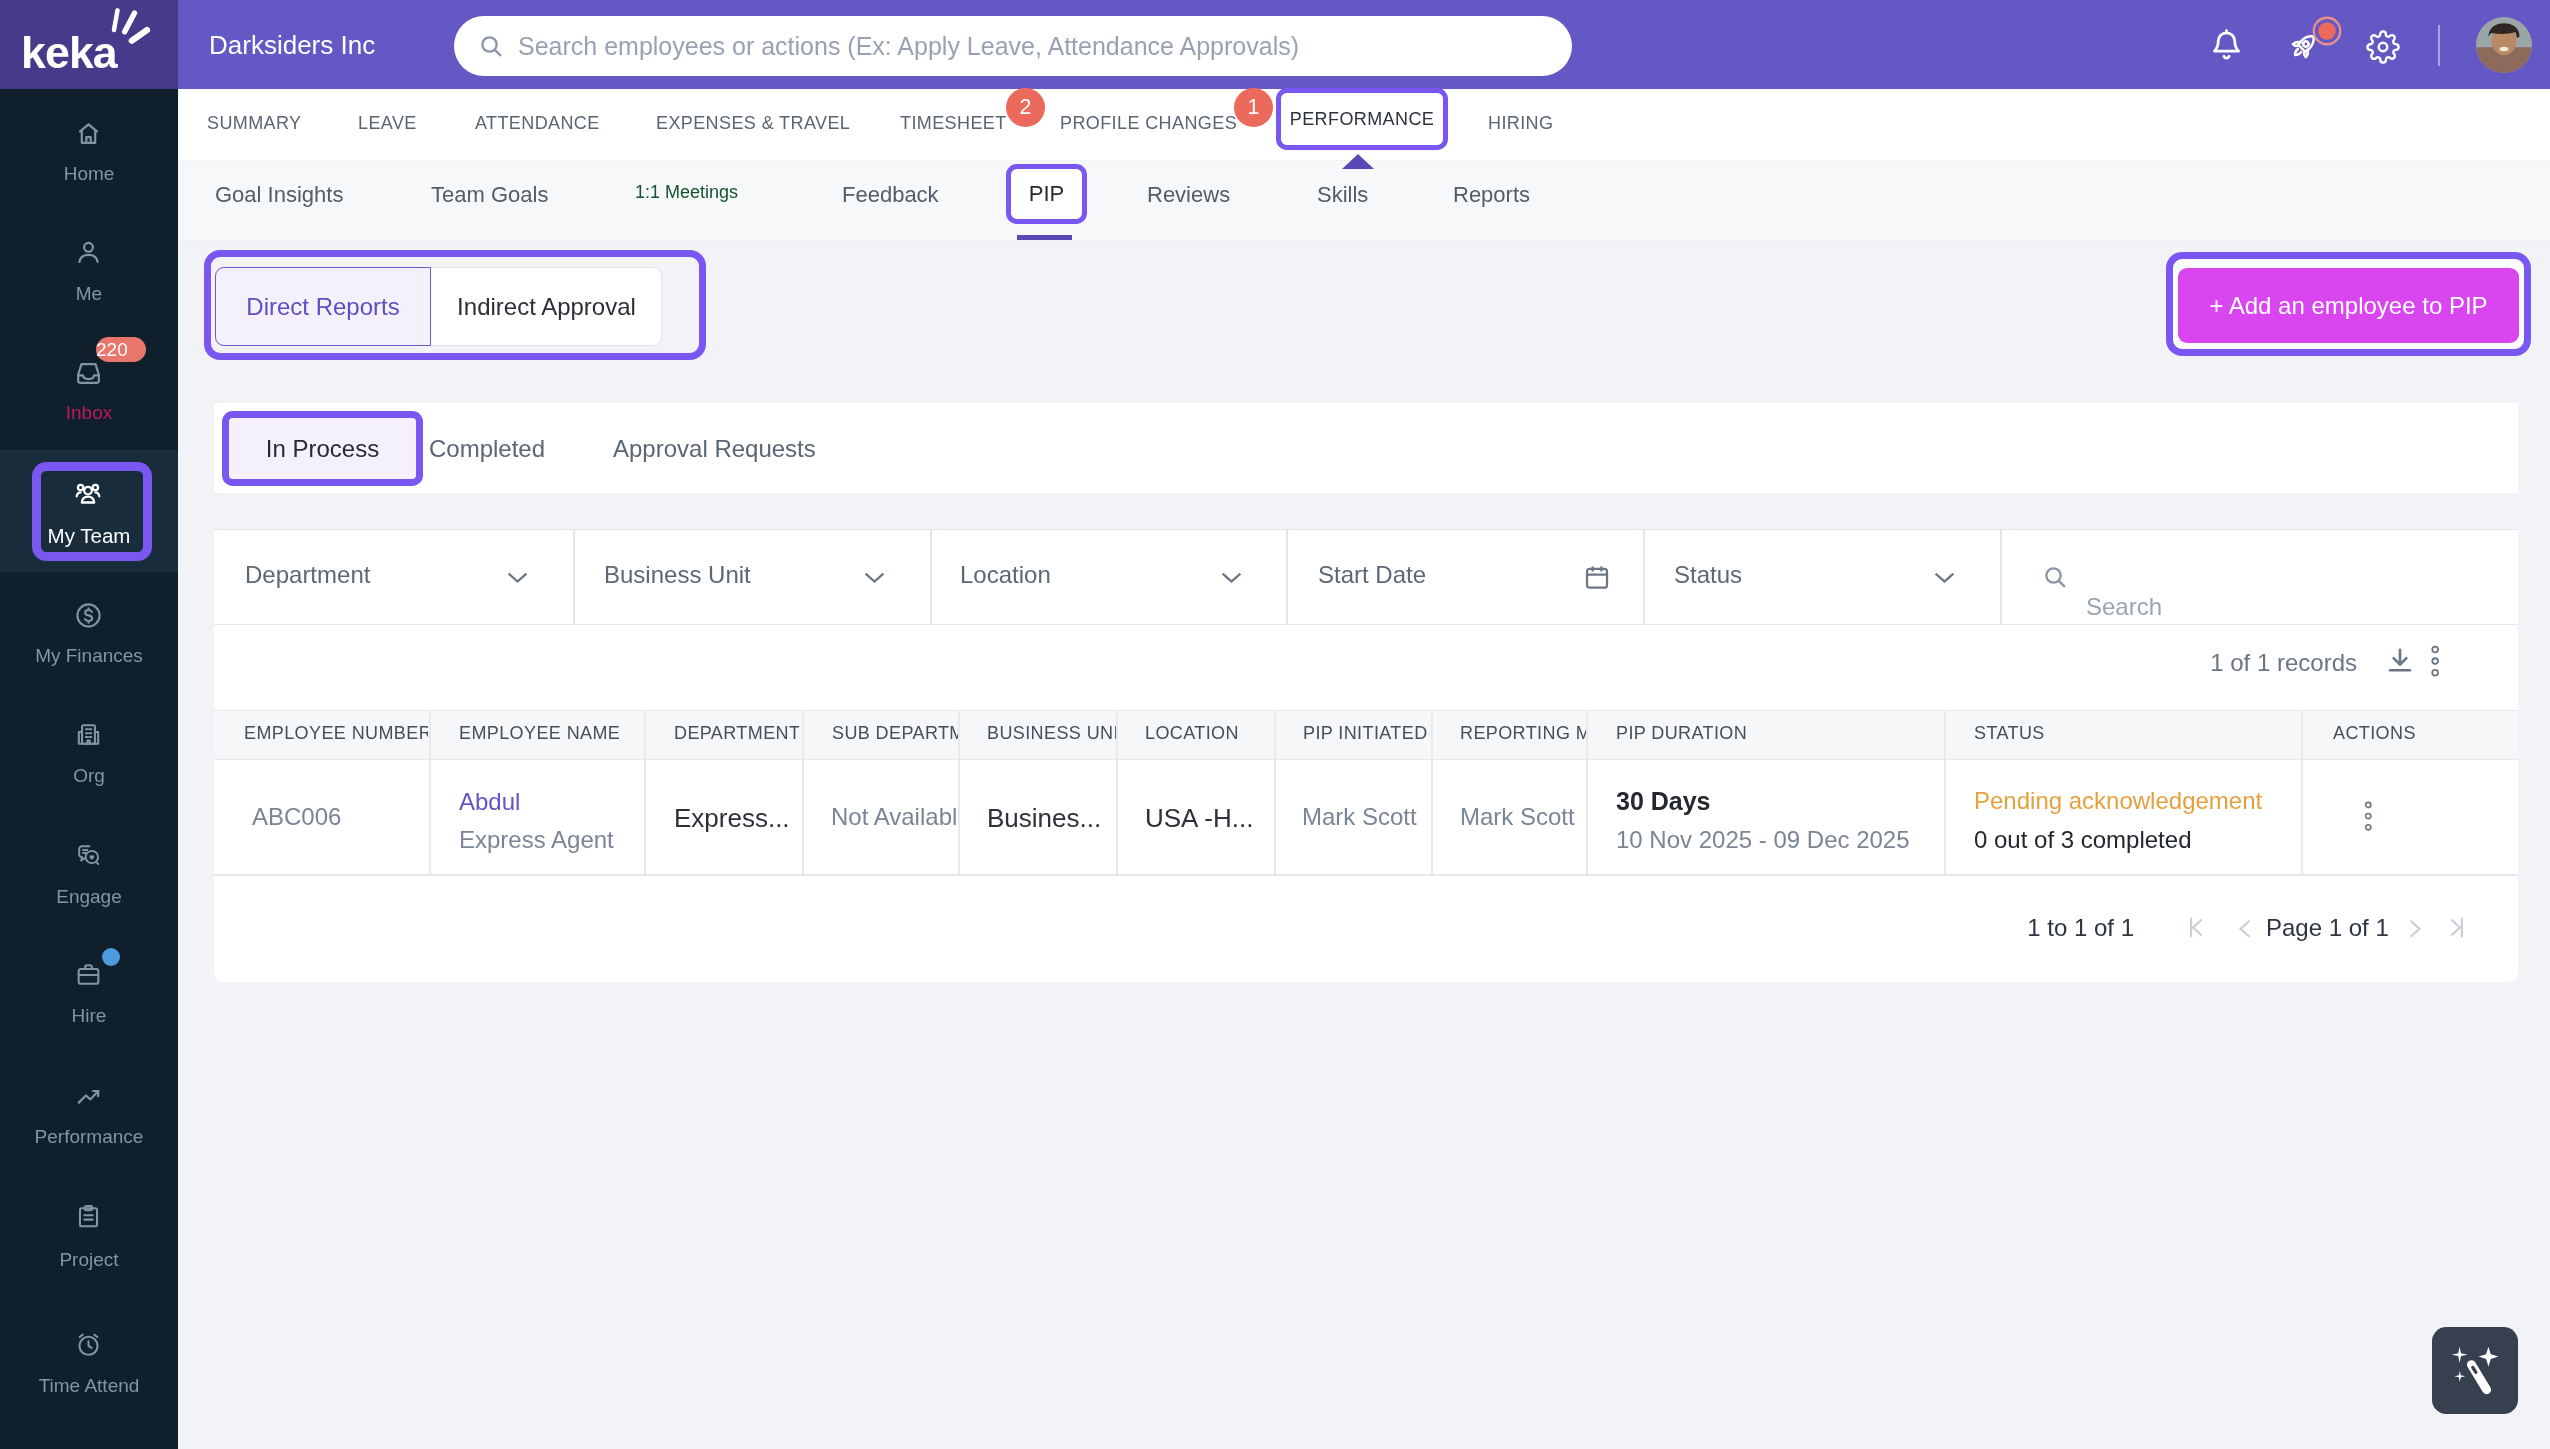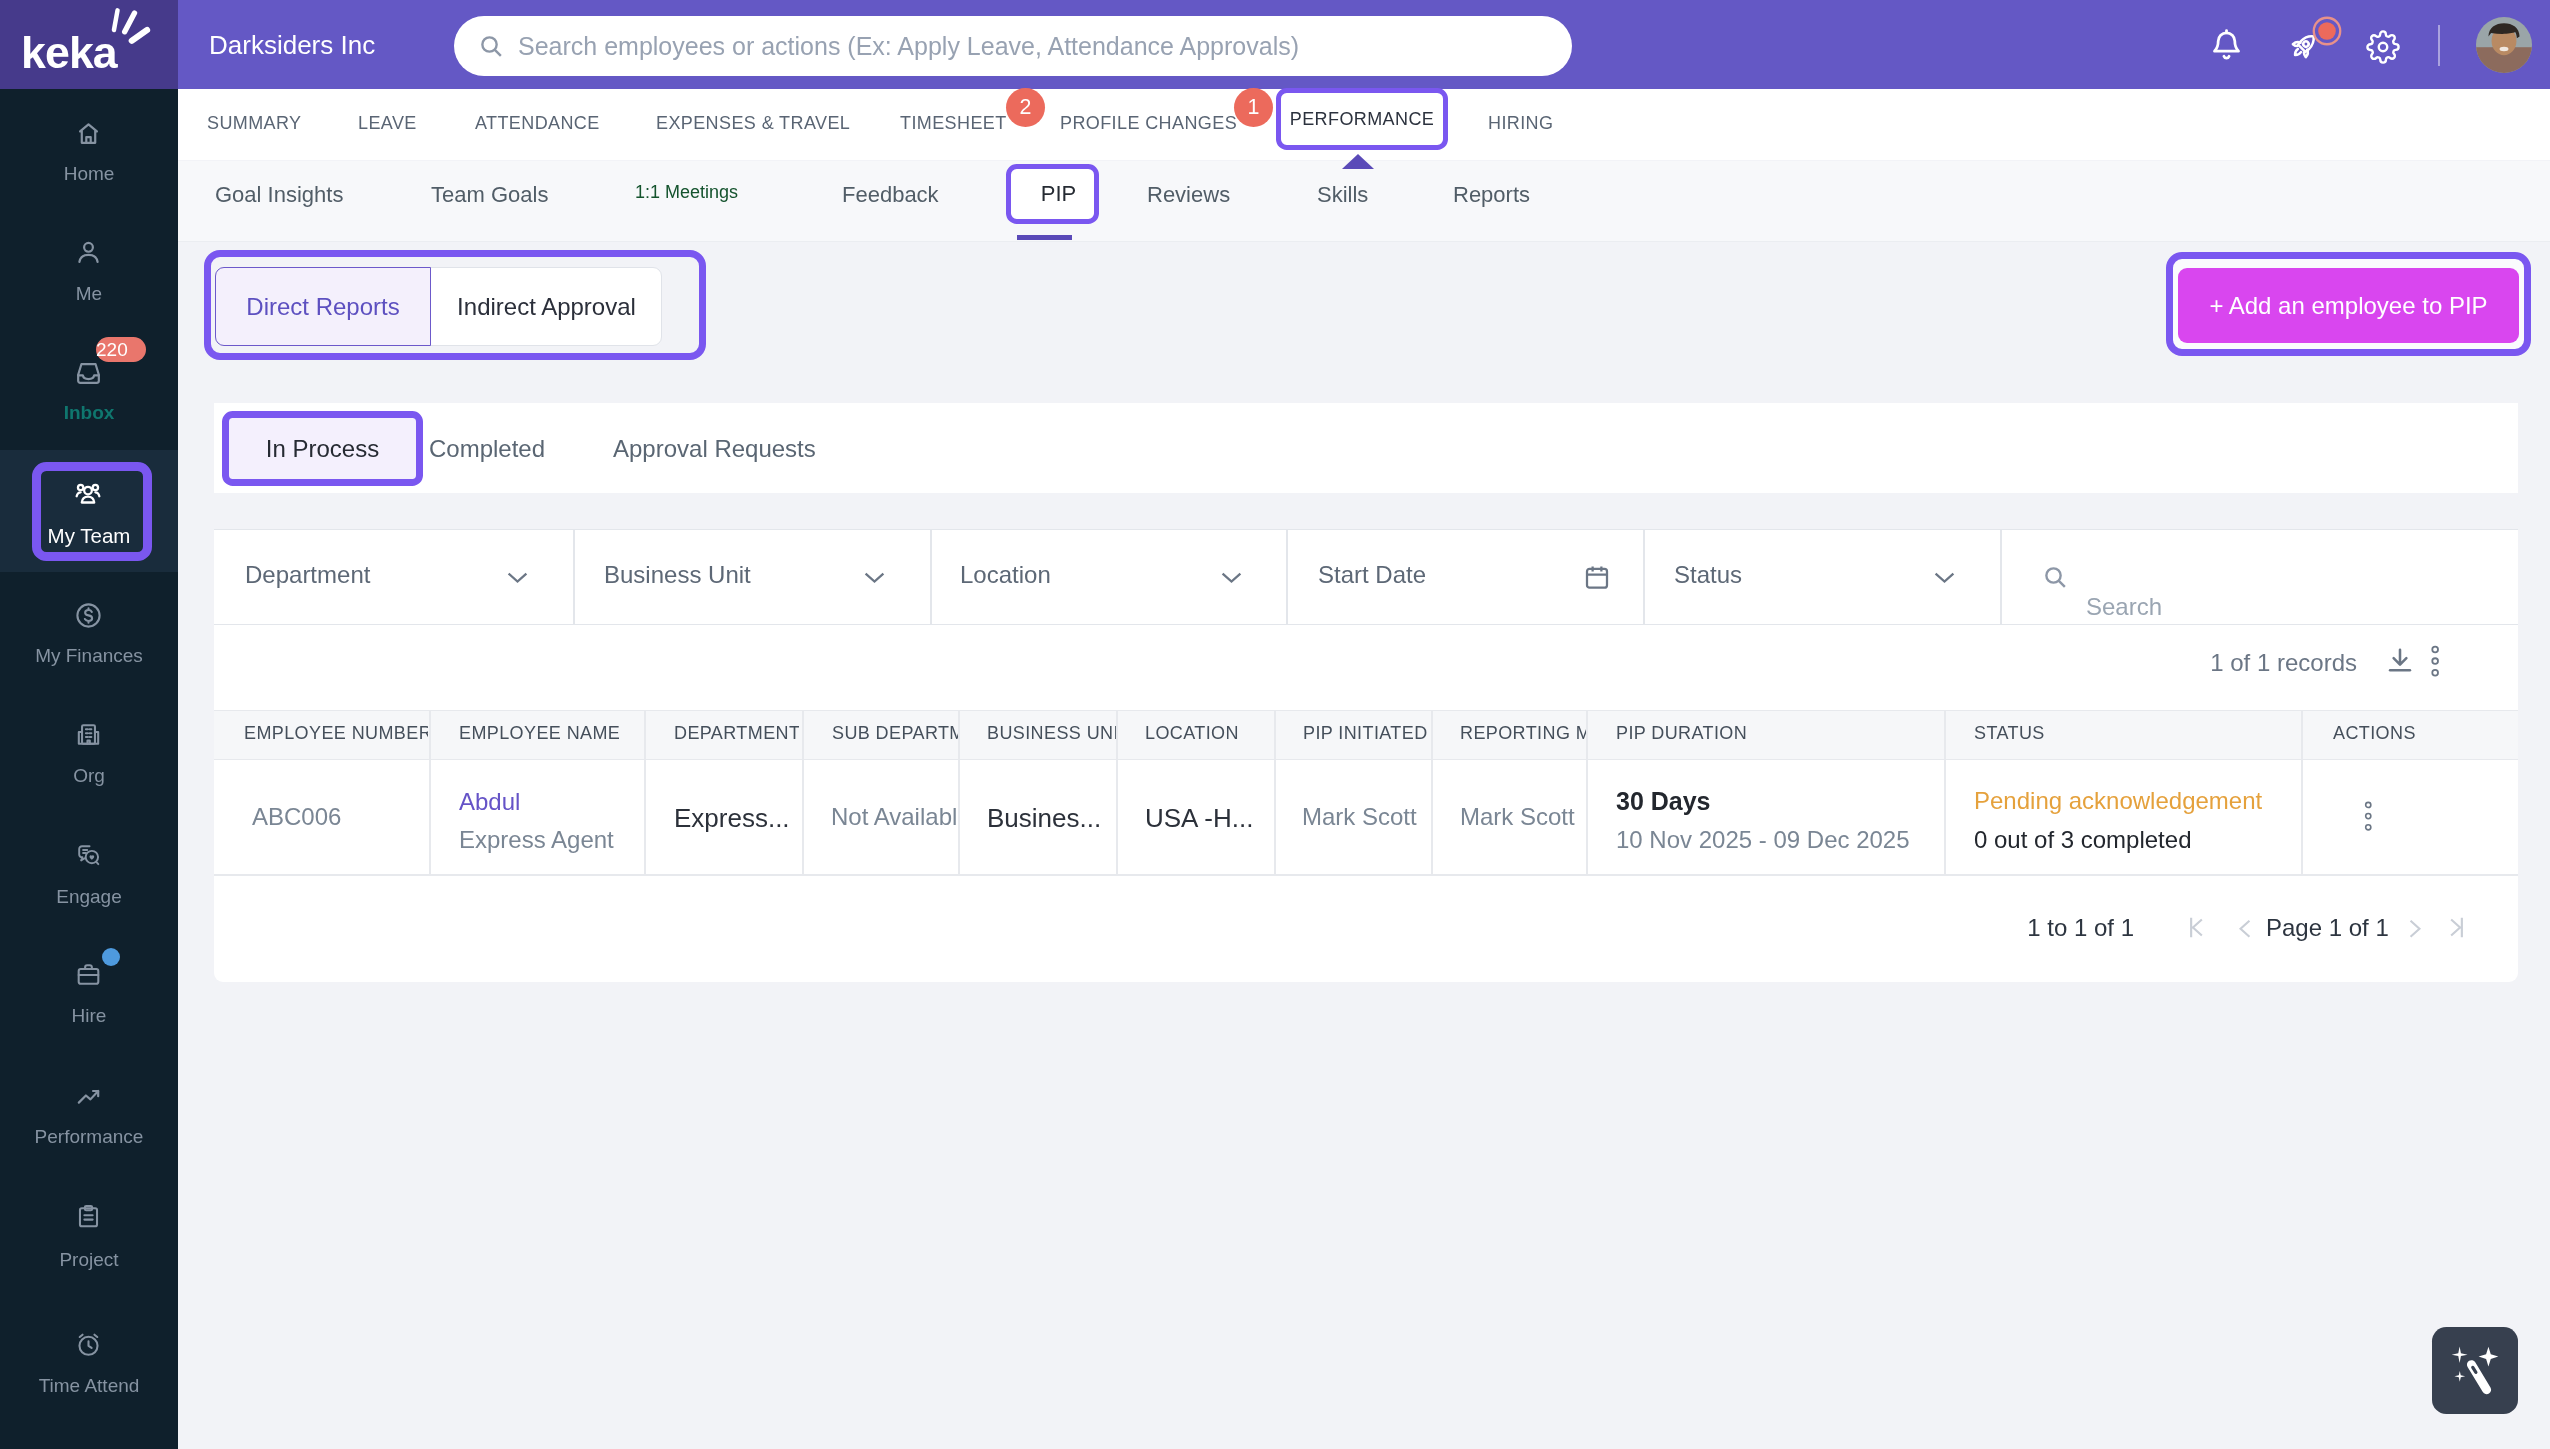--- a/index.html
+++ b/index.html
@@ -81,21 +81,21 @@
 <svg class="abs ic" style="left:73px;top:237px;" width="31" height="31" viewBox="0 0 24 24" fill="none" stroke="#8693a2" stroke-width="1.7" stroke-linecap="round" stroke-linejoin="round">
       <circle cx="12" cy="8" r="3.4"></circle>
       <path d="M5 19.2c.6-3.5 3.3-5.3 7-5.3s6.4 1.8 7 5.3"></path>
     </svg>
 <div class="abs" style="left:0;top:283px;width:178px;text-align:center;font-size:19px;color:#8693a2;">Me</div>
 <svg class="abs ic" style="left:73px;top:358px;" width="31" height="31" viewBox="0 0 24 24" fill="none" stroke="#8693a2" stroke-width="1.7" stroke-linecap="round" stroke-linejoin="round">
       <path d="M6.5 4.8h11L20 13v4.7a1.6 1.6 0 0 1-1.6 1.6H5.6A1.6 1.6 0 0 1 4 17.7V13Z"></path>
       <path d="M4 13.4h3.6c.3 1.7 2 2.9 4.4 2.9s4.1-1.2 4.4-2.9H20"></path>
     </svg>
 <div class="abs" style="left:96px;top:337px;width:50px;height:25px;border-radius:12.5px;background:#e9766c;color:#fff;font-size:19px;text-align:left;line-height:25px;">220</div>
-<div class="abs" style="left:0;top:402px;width:178px;text-align:center;font-size:19px;color:#0f766e;font-weight:bold;">Inbox</div>
+<div class="abs" style="left:0;top:402px;width:178px;text-align:center;font-size:19px;color:#be185d;">Inbox</div>
 
 <svg class="abs ic" style="left:71px;top:477px;" width="34" height="34" viewBox="0 0 24 24" fill="none" stroke="#ffffff" stroke-width="1.6" stroke-linecap="round" stroke-linejoin="round">
       <circle cx="12" cy="9.6" r="2.7"></circle>
       <circle cx="6.8" cy="7.4" r="1.9"></circle>
       <circle cx="17.2" cy="7.4" r="1.9"></circle>
       <path d="M7.6 18c.3-2.6 2-4.1 4.4-4.1s4.1 1.5 4.4 4.1Z"></path>
       <path d="M4 13.6c.4-1.8 1.5-2.8 2.8-2.8M20 13.6c-.4-1.8-1.5-2.8-2.8-2.8"></path>
     </svg>
 <div class="abs" style="left:0;top:524px;width:178px;text-align:center;font-size:20.5px;color:#ffffff;">My Team</div>
 <div class="abs" style="left:32px;top:462px;width:120px;height:99px;border:9px solid #7a57f0;border-radius:14.3px;box-sizing:border-box;"></div>
@@ -168,21 +168,21 @@
 <div class="abs" style="left:431px;top:182px;font-size:22px;color:#515d67;">Team Goals</div>
 <div class="abs" style="left:635px;top:182px;font-size:18px;color:#14532d;">1:1 Meetings</div>
 <div class="abs" style="left:842px;top:182px;font-size:22px;color:#515d67;">Feedback</div>
 <div class="abs" style="left:1147px;top:182px;font-size:22px;color:#515d67;">Reviews</div>
 <div class="abs" style="left:1317px;top:182px;font-size:22px;color:#515d67;">Skills</div>
 <div class="abs" style="left:1453px;top:182px;font-size:22px;color:#515d67;">Reports</div>
 
 <div class="abs" style="left:1342px;top:154px;width:0;height:0;border-left:16px solid transparent;border-right:16px solid transparent;border-bottom:15px solid #5a4ab8;"></div>
 
 <div class="abs" style="left:1017px;top:235px;width:55px;height:5.4px;background:#5a4ab8;"></div>
-<div class="abs" style="left:1006px;top:164px;width:71px;height:50px;background:#fff;border:5.4px solid #7a57f0;border-radius:10.7px;text-align:center;line-height:50px;font-size:22px;color:#262b33;padding-left:12px;">PIP</div>
+<div class="abs" style="left:1006px;top:164px;width:71px;height:50px;background:#fff;border:5.4px solid #7a57f0;border-radius:10.7px;text-align:center;line-height:50px;font-size:22px;color:#262b33;">PIP</div>
 
 <div class="abs" style="left:204px;top:250px;width:502px;height:110px;border:7.1px solid #7a57f0;border-radius:16px;box-sizing:border-box;"></div>
 
 <div class="abs" style="left:215px;top:267px;width:447px;height:79px;background:#ffffff;border:1.8px solid #e0e3e9;border-radius:9px;box-sizing:border-box;"></div>
 <div class="abs" style="left:215px;top:267px;width:216px;height:79px;background:#f4f0fc;border:1.8px solid #6c59ca;border-radius:9px 0 0 9px;box-sizing:border-box;text-align:center;line-height:77px;font-size:24px;color:#5d50c0;">Direct Reports</div>
 <div class="abs" style="left:431px;top:267px;width:231px;height:79px;text-align:center;line-height:79px;font-size:24px;color:#2b2f3a;">Indirect Approval</div>
 
 <div class="abs" style="left:2166px;top:252px;width:365px;height:104px;border:7.1px solid #7a57f0;border-radius:16px;box-sizing:border-box;background:#fafbfd;"></div>
 <div class="abs" style="left:2178px;top:268px;width:341px;height:75px;background:#d946ef;border-radius:9px;text-align:center;line-height:75px;font-size:24px;color:#ffffff;">+ Add an employee to PIP</div>
 

